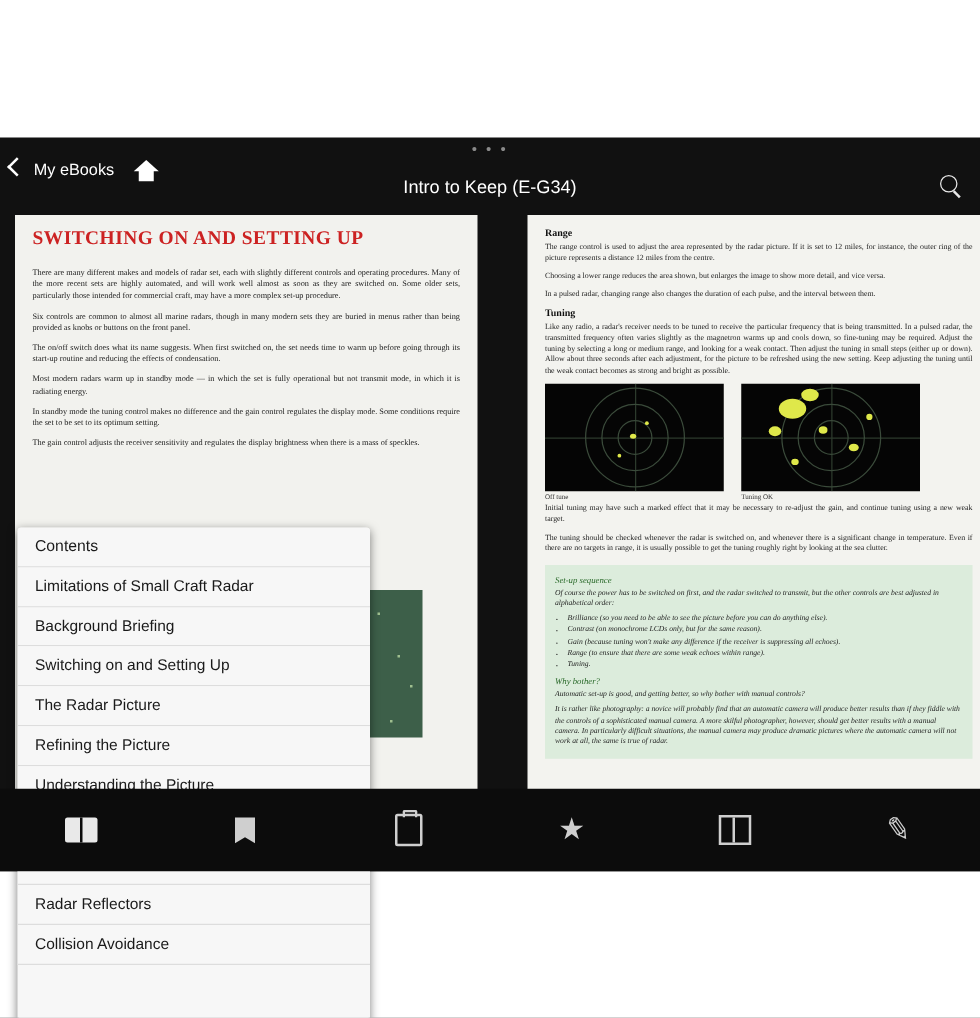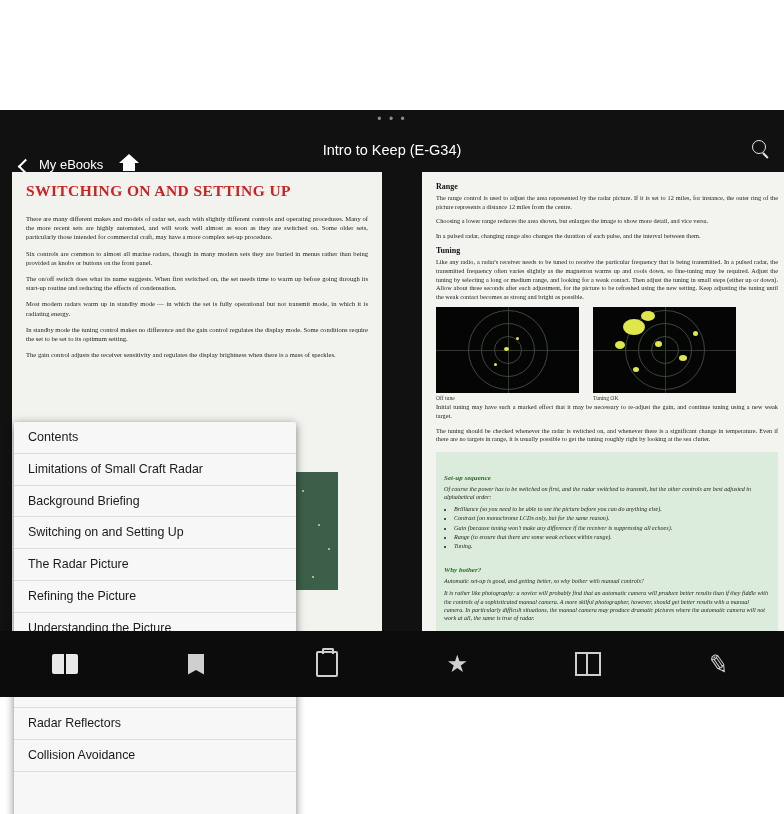--- a/index.html
+++ b/index.html
@@ -43,25 +43,25 @@
     position: absolute;
     left: 0;
     top: 18px;
     width: 784px;
     height: 44px;
     background: #111111;
     color: #ffffff;
   }
   .nav-left {
     position: absolute;
-    left: 20px;
+    left: 8px;
     top: 0;
     height: 44px;
     display: flex;
-    align-items: flex-end;
+    align-items: flex-start;
     gap: 6px;
   }
   .chev-back {
     display: inline-block;
     width: 9px;
     height: 9px;
     border-left: 2px solid #ffffff;
     border-bottom: 2px solid #ffffff;
     transform: rotate(45deg);
     margin-right: 2px;
@@ -218,25 +218,25 @@
     color: #333333;
     margin-top: 2px;
   }
   .green-box {
     background: #dcecdc;
     padding: 6px 8px;
     margin-top: 8px;
   }
   .green-h {
     font-family: "Liberation Serif", serif;
-    font-weight: bold;
+    font-weight: normal;
     font-style: italic;
     font-size: 7px;
     color: #2a6a2a;
-    margin: 16px 0 3px 0;
+    margin: 2px 0 3px 0;
   }
   .green-p {
     font-family: "Liberation Serif", serif;
     font-style: italic;
     font-size: 6.1px;
     line-height: 8.2px;
     color: #1d1d1d;
     margin: 0 0 4px 0;
   }
   .green-list {

